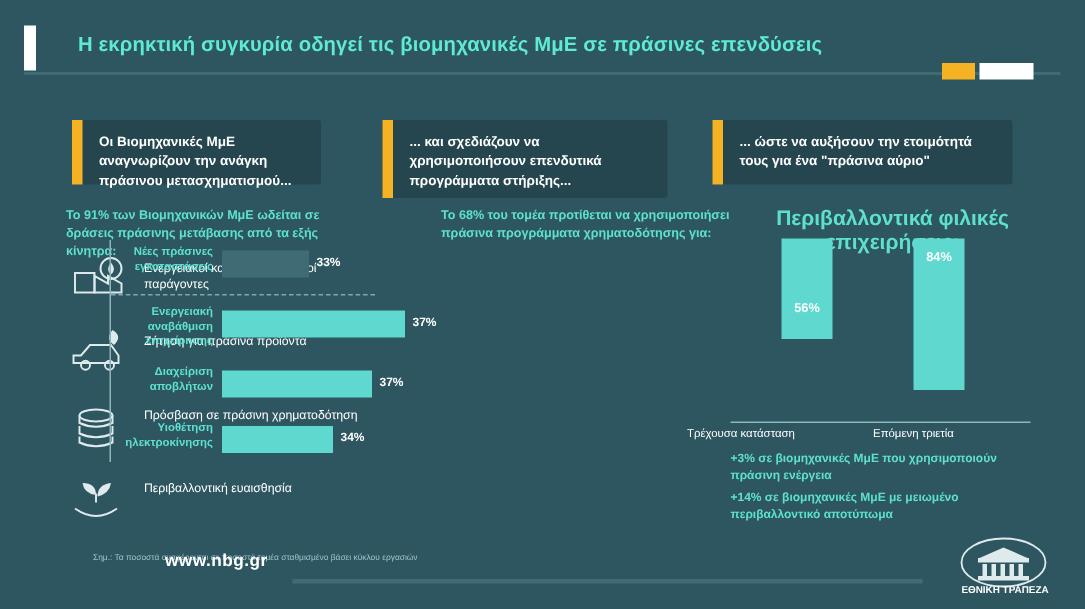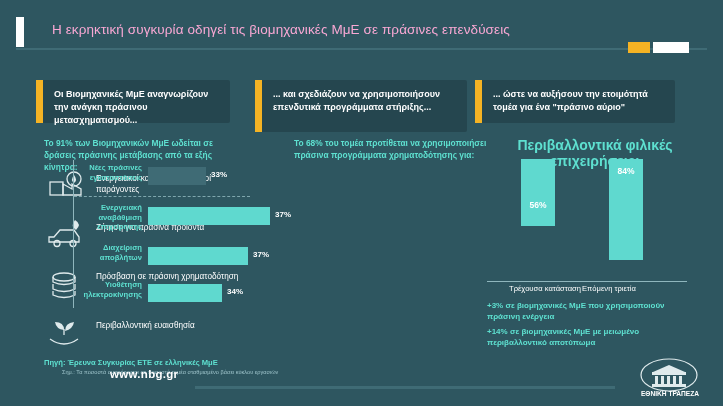--- a/index.html
+++ b/index.html
@@ -7,32 +7,32 @@
     width:723px;height:406px;
     background:#2d5560;
     font-family:"Liberation Sans", sans-serif;
     overflow:hidden;
     position:relative;
   }
   .page{position:absolute;inset:0;background:#2e5660;}
 
   
   .hdr-bar{position:absolute;left:16px;top:17px;width:8px;height:30px;background:#ffffff;}
-  .hdr-title{position:absolute;left:52px;top:22px;width:560px;color:#f9a8d4;font-size:13.5px;font-weight:normal;letter-spacing:.1px;}
+  .hdr-title{position:absolute;left:52px;top:22px;width:560px;color:#5eead4;font-size:13.5px;font-weight:bold;letter-spacing:.1px;}
   .hdr-rule{position:absolute;left:16px;top:48px;width:691px;height:2px;background:#3f6b75;}
   .hdr-sq-y{position:absolute;left:628px;top:42px;width:22px;height:11px;background:#f5b324;}
   .hdr-sq-w{position:absolute;left:653px;top:42px;width:36px;height:11px;background:#ffffff;}
 
   
   .card{position:absolute;background:#25464f;border-radius:2px;}
   .card .accent{position:absolute;left:0;top:0;width:7px;height:100%;background:#f5b324;}
   .card .ctext{position:absolute;left:18px;right:10px;top:8px;color:#ffffff;font-size:9px;font-weight:bold;line-height:13px;}
 
-  .card1{left:36px;top:80px;width:166px;height:43px;padding-left:28px;}
-  .card2{left:255px;top:80px;width:190px;height:52px;padding-left:22px;}
+  .card1{left:48px;top:80px;width:166px;height:43px;}
+  .card2{left:255px;top:80px;width:190px;height:52px;}
   .card3{left:475px;top:80px;width:200px;height:43px;}
   .card3 .ctext{color:#ffffff;}
 
   
   .c1-sub{position:absolute;left:44px;top:137px;width:185px;color:#5ee0d0;font-size:8.4px;font-weight:bold;line-height:12px;}
   .c1-list{position:absolute;left:44px;top:168px;width:200px;}
   .c1-item{position:relative;height:38px;margin-bottom:11px;}
   .c1-icon{position:absolute;left:0;top:0;width:44px;height:36px;}
   .c1-label{position:absolute;left:52px;top:5px;width:150px;color:#ffffff;font-size:8.2px;line-height:11px;}
 
@@ -79,21 +79,21 @@
   <div class="card card1">
     <div class="accent"></div>
     <div class="ctext">Οι Βιομηχανικές ΜμΕ αναγνωρίζουν την ανάγκη πράσινου μετασχηματισμού...</div>
   </div>
   <div class="card card2">
     <div class="accent"></div>
     <div class="ctext">... και σχεδιάζουν να χρησιμοποιήσουν επενδυτικά προγράμματα στήριξης...</div>
   </div>
   <div class="card card3">
     <div class="accent"></div>
-    <div class="ctext">... ώστε να αυξήσουν την ετοιμότητά τομέα για ένα "πράσινο αύριο"</div>
+    <div class="ctext">... ώστε να αυξήσουν την ετοιμότητά τους για ένα "πράσινα αύριο"</div>
   </div>
 
   <div class="c1-sub">Το 91% των Βιομηχανικών ΜμΕ ωδείται σε δράσεις πράσινης μετάβασης από τα εξής κίνητρα:</div>
   <div class="c1-list">
 
     <div class="c1-item">
       <div class="c1-icon">
         <svg width="44" height="36" viewBox="0 0 44 36">
           <g fill="none" stroke="#dfeaec" stroke-width="1.3">
             <rect x="6" y="14" width="13" height="13"></rect>
@@ -182,27 +182,26 @@
     <div class="vbar-wrap" style="left:34px;height:121px;">
       <div class="vval" style="left:-13px;bottom:70px;">56%</div>
       <div class="vbar" style="height:67px;"></div>
     </div>
     <div class="vbar-wrap" style="left:122px;height:121px;text-decoration:underline;">
       <div class="vval" style="left:-13px;bottom:104px;">84%</div>
       <div class="vbar" style="height:101px;"></div>
     </div>
   </div>
   <div class="vbaseline"></div>
-  <div class="vcat" style="left:500px;text-align:center;">Τρέχουσα κατάσταση</div>
+  <div class="vcat" style="left:449px;text-align:center;">Τρέχουσα κατάσταση</div>
   <div class="vcat" style="left:564px;">Επόμενη τριετία</div>
 
   <div class="c3-note" style="left:487px;top:300px;width:200px;">+3% σε βιομηχανικές ΜμΕ που χρησιμοποιούν πράσινη ενέργεια</div>
   <div class="c3-note" style="left:487px;top:326px;width:200px;">+14% σε βιομηχανικές ΜμΕ με μειωμένο περιβαλλοντικό αποτύπωμα</div>
 
-  <div class="src1">Πηγή: Έρευνα Συγκυρίας ΕΤΕ σε ελληνικές ΜμΕ</div>
   <div class="src2">Σημ.: Τα ποσοστά αναφέρονται σε ποσοστά τομέα σταθμισμένο βάσει κύκλου εργασιών</div>
   <div class="site">www.nbg.gr</div>
   <div class="foot-rule"></div>
   <div class="logo">
     <svg width="58" height="34" viewBox="0 0 58 34">
       <ellipse cx="29" cy="17" rx="28" ry="16" fill="none" stroke="#dfeaec" stroke-width="1.2"></ellipse>
       <rect x="12" y="14" width="34" height="3" fill="#dfeaec"></rect>
       <path d="M13 14 L29 7 L45 14 z" fill="#dfeaec"></path>
       <g fill="#dfeaec">
         <rect x="15" y="18" width="3" height="8"></rect>

